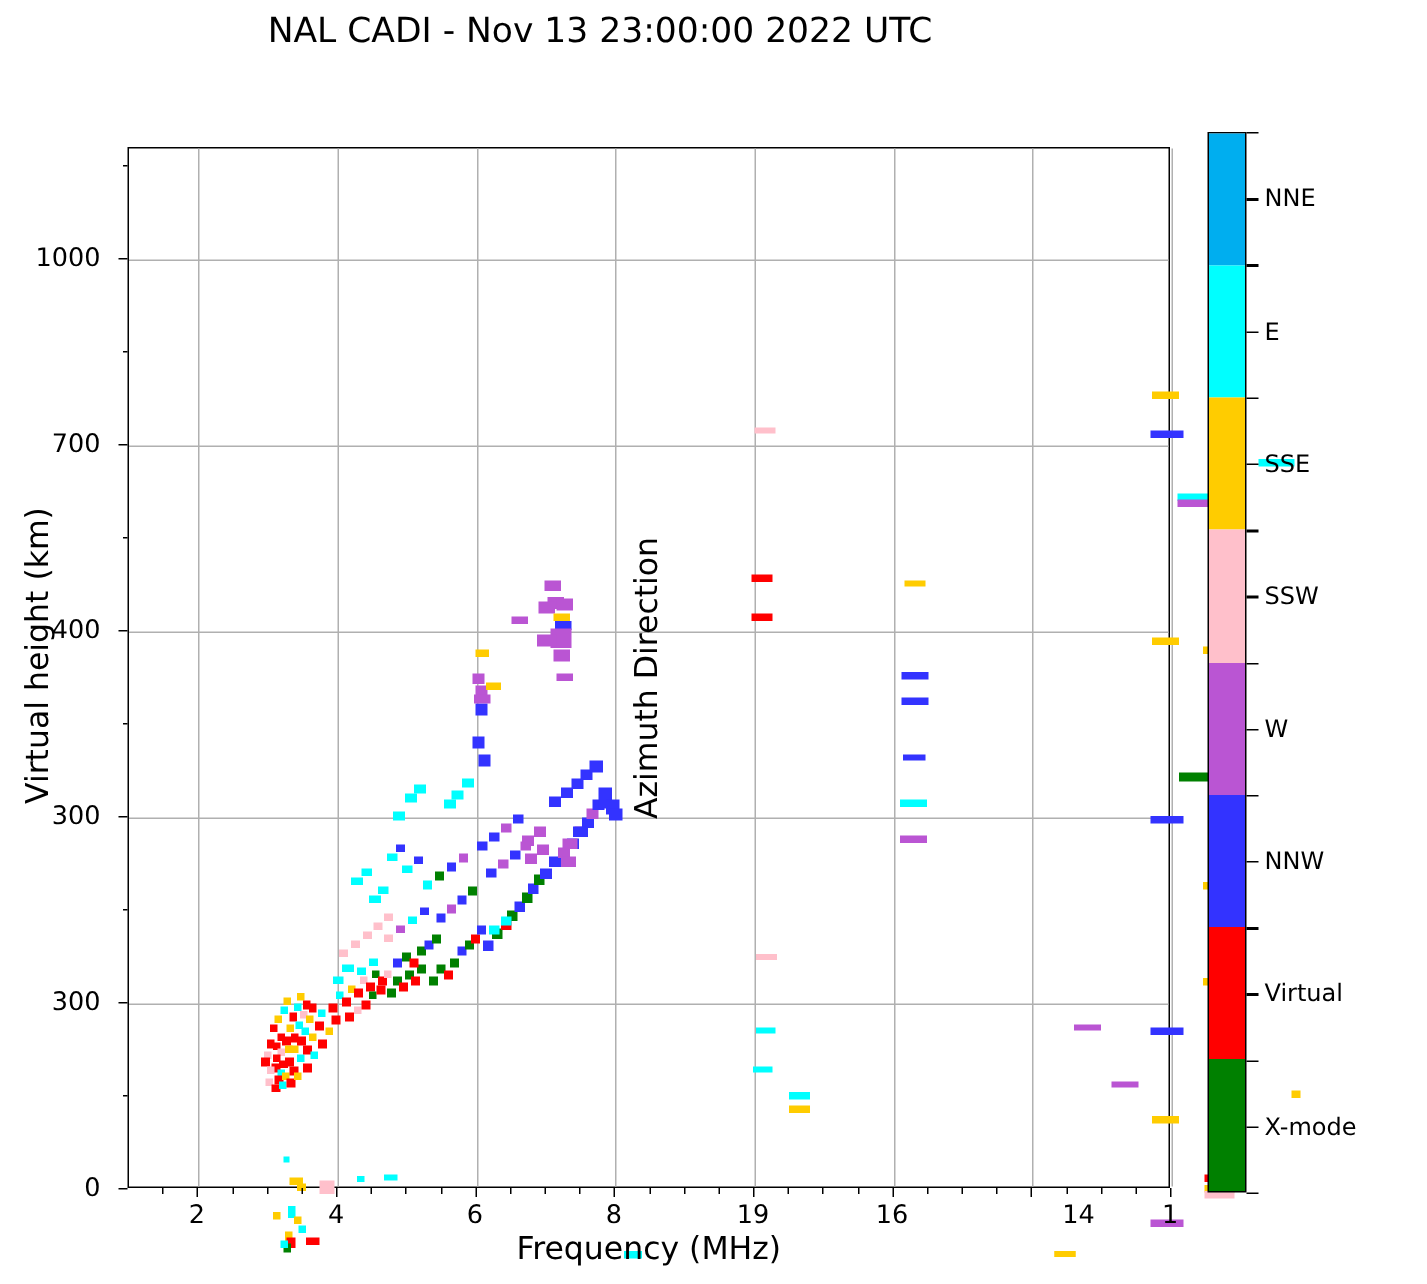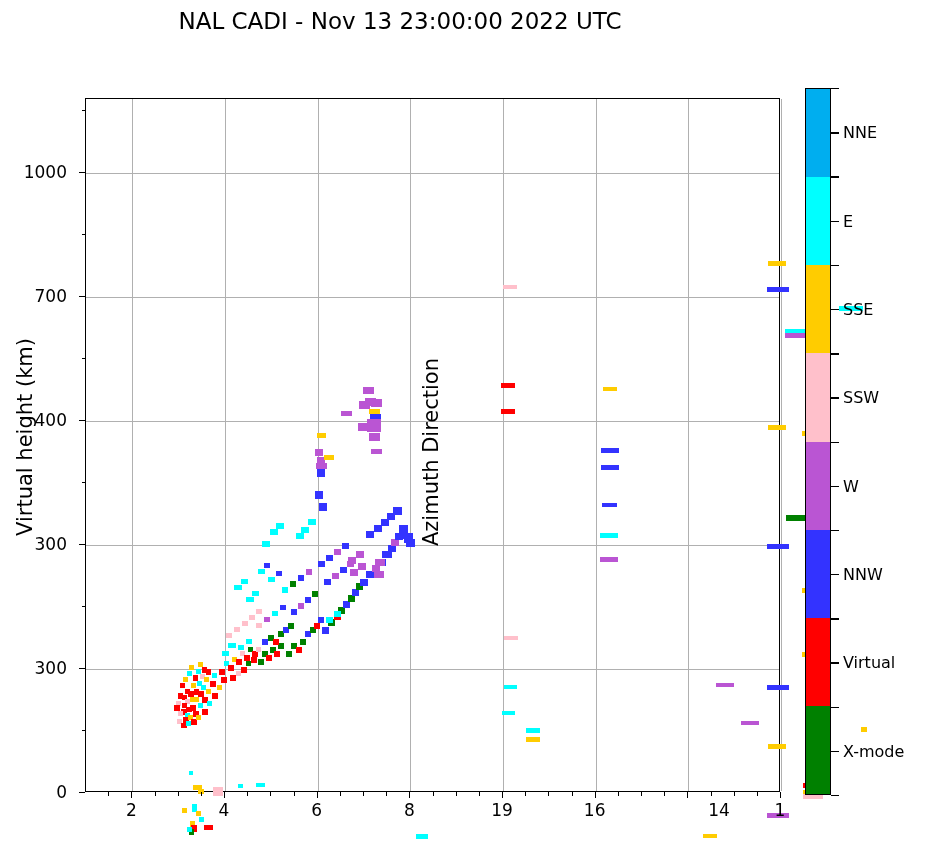--- a/index.html
+++ b/index.html
@@ -389,20 +389,21 @@
       <div class="ytick-mark" style="top: 172.357px;"></div>
       <div class="ytick-label" style="top: 172.357px;">1000</div>
       <div class="ytick-minor" style="top: 730.036px;"></div>
       <div class="ytick-minor" style="top: 606.107px;"></div>
       <div class="ytick-minor" style="top: 482.179px;"></div>
       <div class="ytick-minor" style="top: 358.25px;"></div>
       <div class="ytick-minor" style="top: 234.321px;"></div>
       <div class="ytick-minor" style="top: 110.393px;"></div>
     </div>
 
+  <div id="xlabel">Frequency (MHz)</div>
   <div id="ylabel">Virtual height (km)</div>
 
   <div id="colorbar">
       <div class="cbseg" style="background: rgb(0, 174, 239);"></div>
       <div class="cbseg" style="background: rgb(0, 255, 255);"></div>
       <div class="cbseg" style="background: rgb(255, 204, 0);"></div>
       <div class="cbseg" style="background: rgb(255, 192, 203);"></div>
       <div class="cbseg" style="background: rgb(186, 85, 211);"></div>
       <div class="cbseg" style="background: rgb(51, 51, 255);"></div>
       <div class="cbseg" style="background: rgb(255, 0, 0);"></div>

